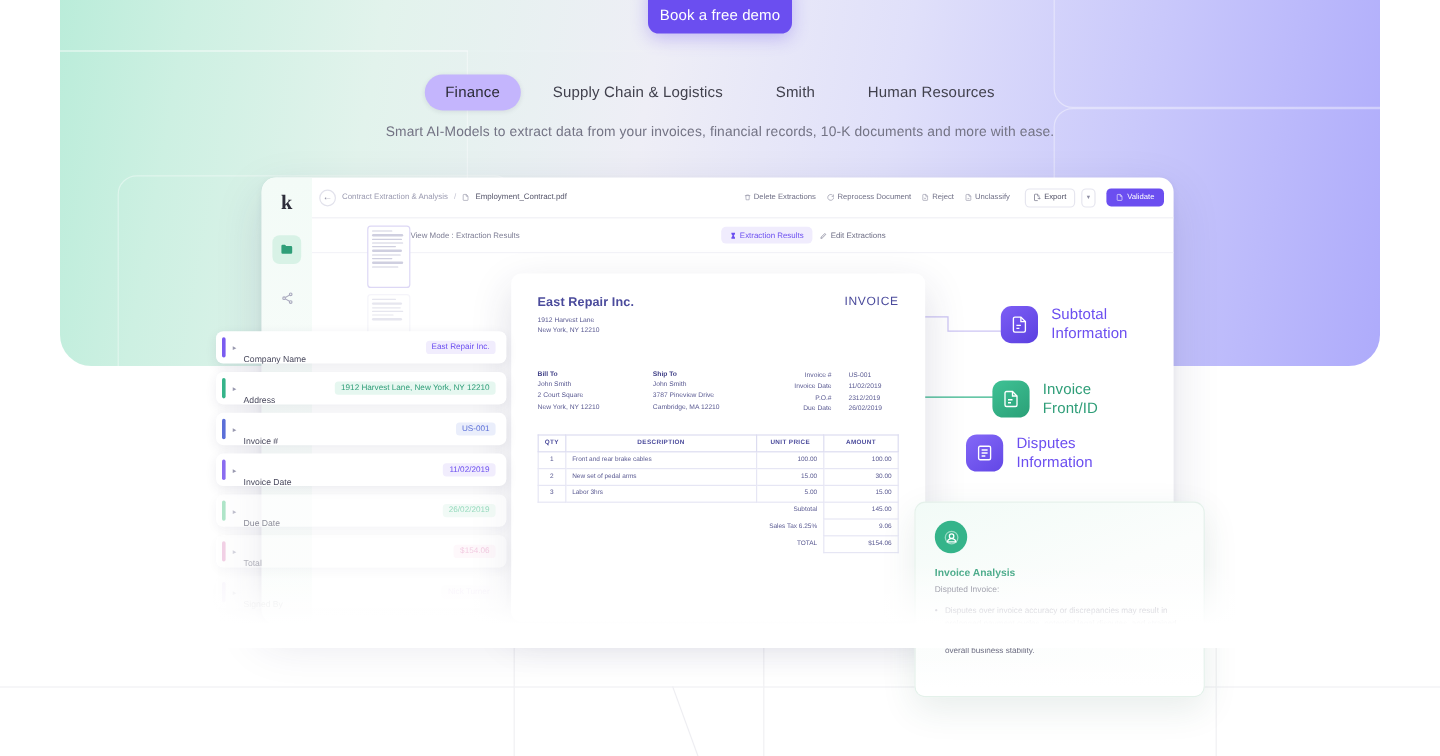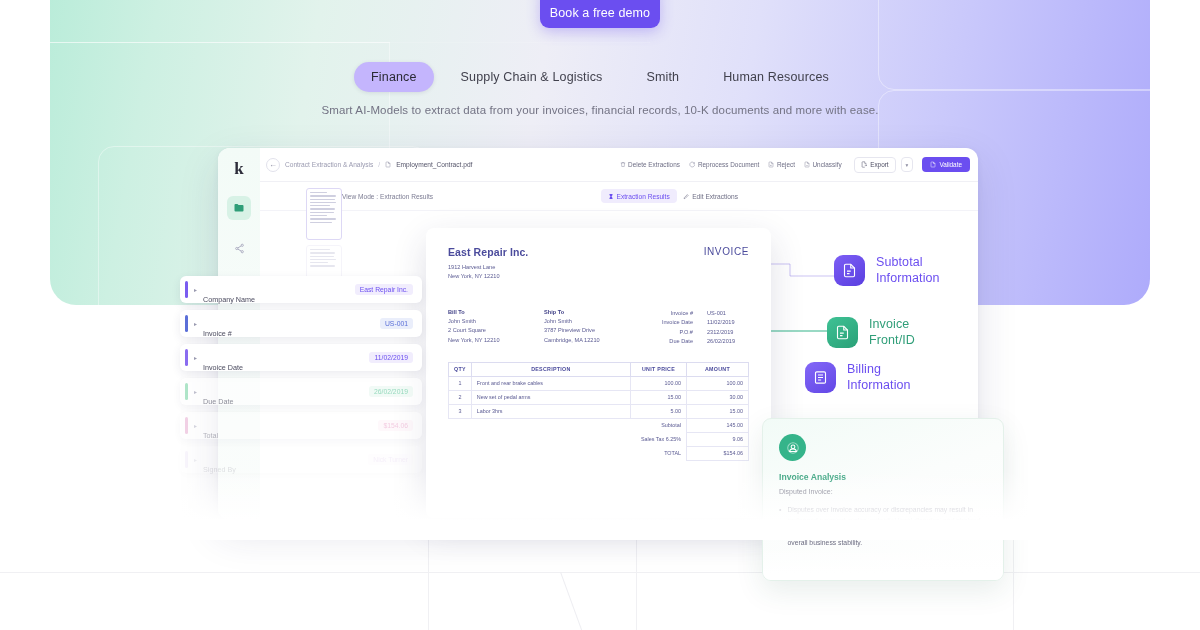--- a/index.html
+++ b/index.html
@@ -352,20 +352,26 @@
   </svg>
 
   <div class="fields">
     <div class="frow">
       <div class="fbar" style="background:#7a5cf0"></div>
       <span class="fcaret">▸</span>
       <span class="flabel">Company Name</span>
       <span class="fvalue" style="color:#6b4ef0;background:#f1edfd">East Repair Inc.</span>
     </div>
     <div class="frow">
+      <div class="fbar" style="background:#35b48a"></div>
+      <span class="fcaret">▸</span>
+      <span class="flabel">Address</span>
+      <span class="fvalue" style="color:#2f9e78;background:#e6f7f0">1912 Harvest Lane, New York, NY 12210</span>
+    </div>
+    <div class="frow">
       <div class="fbar" style="background:#5b6fd8"></div>
       <span class="fcaret">▸</span>
       <span class="flabel">Invoice #</span>
       <span class="fvalue" style="color:#5b6fd8;background:#eaeefb">US-001</span>
     </div>
     <div class="frow">
       <div class="fbar" style="background:#8a6cf0"></div>
       <span class="fcaret">▸</span>
       <span class="flabel">Invoice Date</span>
       <span class="fvalue" style="color:#6b4ef0;background:#f1edfd">11/02/2019</span>
@@ -513,21 +519,21 @@
   </div>
 
   <div class="callout" style="left:805px; top:362px;">
     <div class="co-ic" style="background:linear-gradient(145deg,#8468f7,#6247e6)">
       <svg width="15" height="15" viewBox="0 0 24 24" fill="none" stroke="#fff" stroke-width="1.8">
           <rect x="4" y="3" width="16" height="18" rx="2"></rect>
           <path d="M8 8h8M8 12h8M8 16h5"></path>
         </svg>
     </div>
     <div class="co-tx" style="color:#6b4ef0">
-      <div>Billing</div>
+      <div>Disputes</div>
       <div>Information</div>
     </div>
   </div>
 
   <div class="ia">
     <div class="ia-ic">
       <svg width="14" height="14" viewBox="0 0 24 24" fill="none" stroke="#fff" stroke-width="1.8">
           <circle cx="12" cy="10" r="3.2"></circle>
           <path d="M12 13.5c-3.2 0-5.5 2-6 4.5h12c-.5-2.5-2.8-4.5-6-4.5z"></path>
           <circle cx="12" cy="12" r="9" opacity=".5"></circle>

